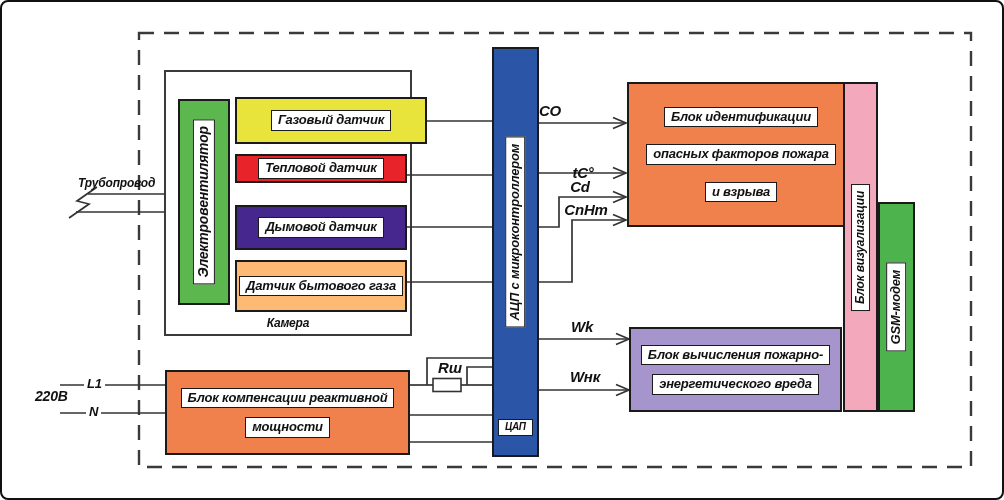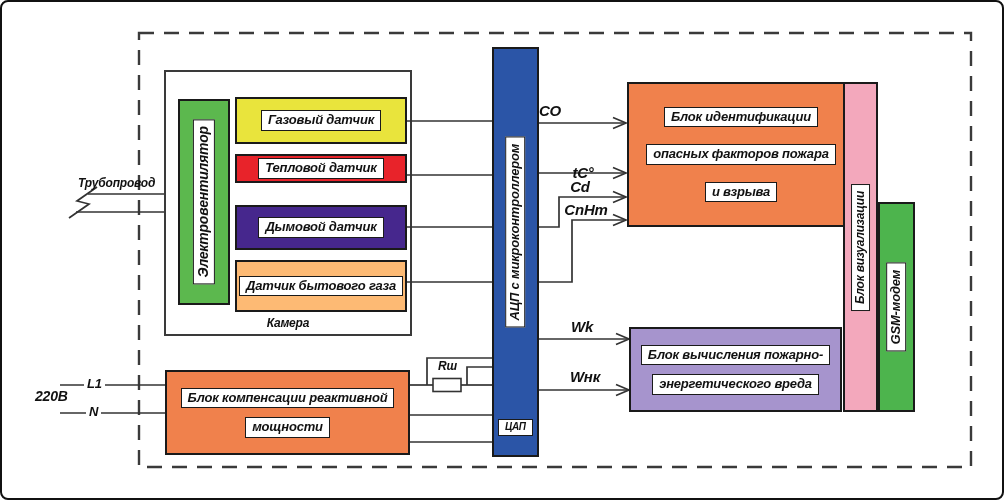--- a/index.html
+++ b/index.html
@@ -83,21 +83,21 @@
       <path d="M614,382.5 L627,388 L614,393.5"></path>
     </g>
   </svg>
 
   <div class="block" style="left: 176px; top: 97px; width: 52px; height: 206px; background: rgb(92, 184, 78);">
     <div class="vcenter">
         <span class="wlabel vtext" style="font-size:14px;">Электровентилятор</span>
       </div>
   </div>
 
-  <div class="block" style="left: 233px; top: 95px; width: 172px; height: 47px; background: rgb(233, 228, 60);">
+  <div class="block" style="left: 233px; top: 95px; width: 192px; height: 47px; background: rgb(233, 228, 60);">
     <span class="wlabel">Газовый датчик</span>
   </div>
   <div class="block" style="left: 233px; top: 152px; width: 172px; height: 29px; background: rgb(232, 35, 42);">
     <span class="wlabel">Тепловой датчик</span>
   </div>
   <div class="block" style="left: 233px; top: 203px; width: 172px; height: 45px; background: rgb(70, 39, 141);">
     <span class="wlabel">Дымовой датчик</span>
   </div>
   <div class="block" style="left: 233px; top: 258px; width: 172px; height: 52px; background: #fdba74;">
     <span class="wlabel">Датчик бытового газа</span>
@@ -142,15 +142,15 @@
   <span class="freelabel sig" style="left:581px;top:150px;margin-top:12px;">tC°</span>
   <span class="freelabel sig" style="left:578px;top:176px;">Cd</span>
   <span class="freelabel sig" style="left:584px;top:199px;">CnHm</span>
   <span class="freelabel sig" style="left:580px;top:316px;">Wk</span>
   <span class="freelabel sig" style="left:583px;top:366px;">Wнк</span>
 
   <span class="freelabel" style="left:76px;top:174px;font-size:12px;">Трубопровод</span>
   <span class="freelabel" style="left:33px;top:386px;font-size:14px;">220В</span>
   <span class="freelabel onwire" style="left:82px;top:374px;font-size:13px;">L1</span>
   <span class="freelabel onwire" style="left:84px;top:402px;font-size:13px;">N</span>
-  <span class="freelabel" style="left:436px;top:357px;font-size:12px;">Rш</span>
+  <span class="freelabel" style="left:436px;top:357px;font-size:15px;">Rш</span>
 
 </div>
 
 </body></html>

